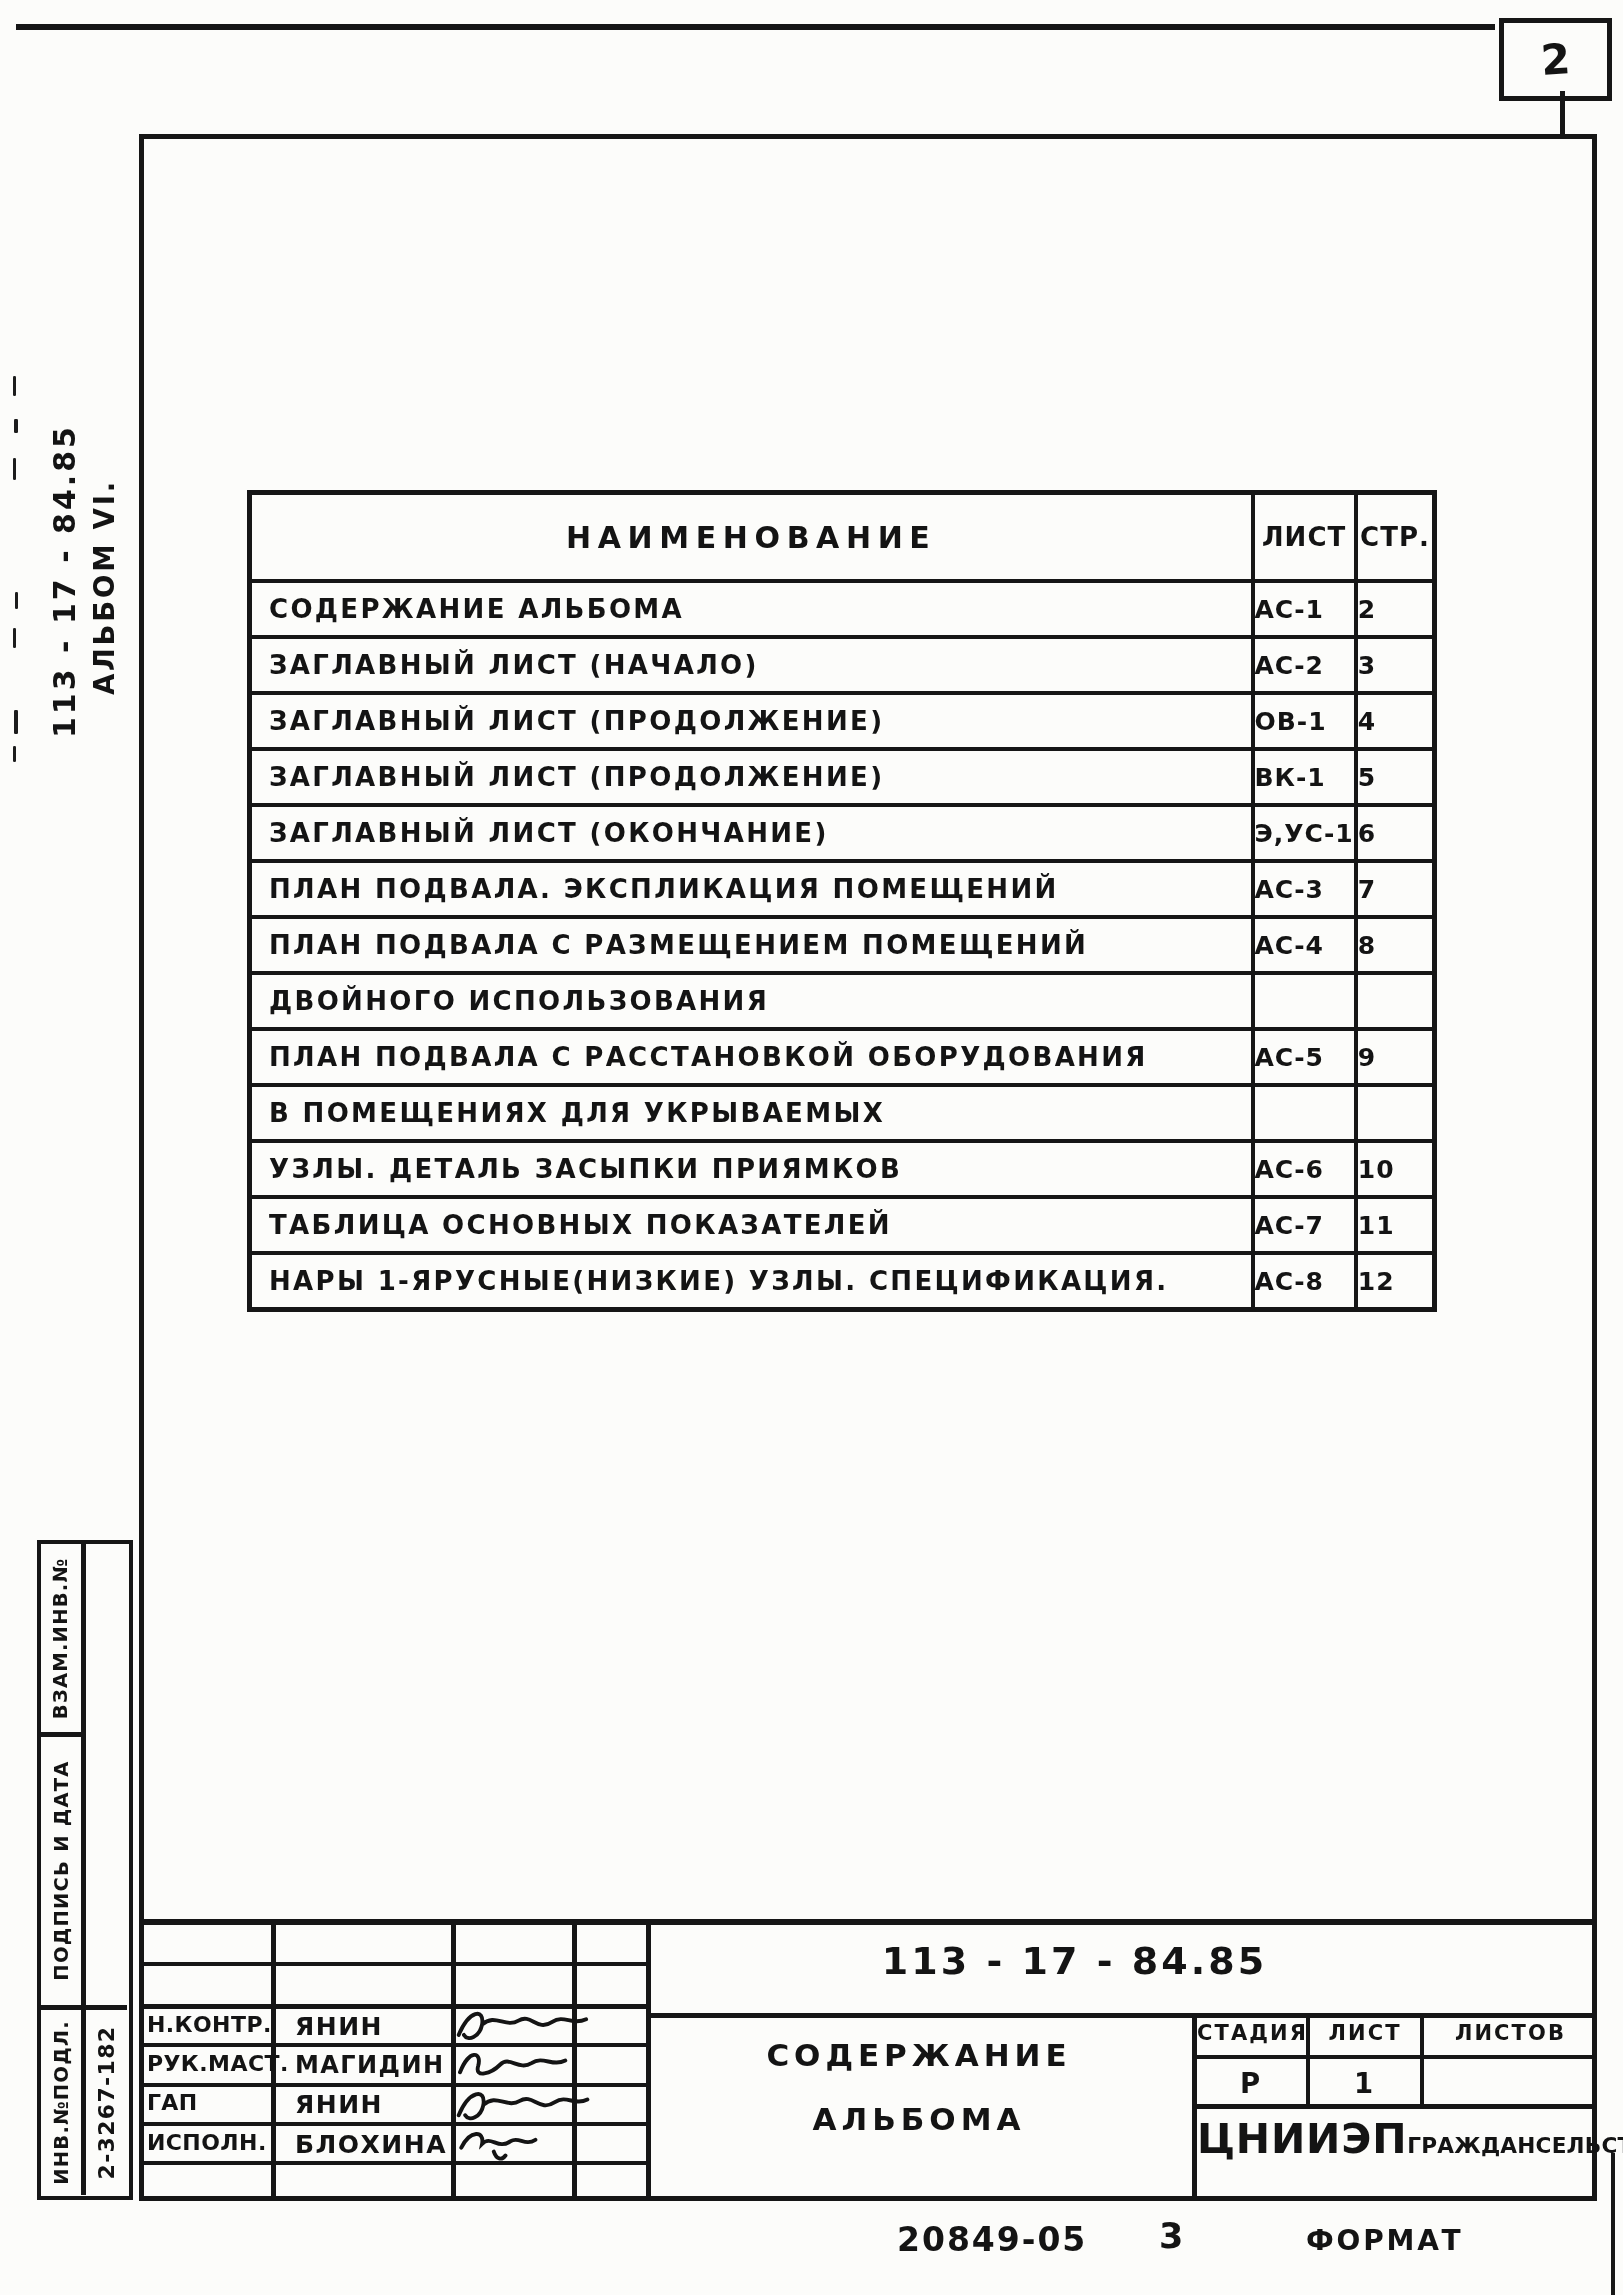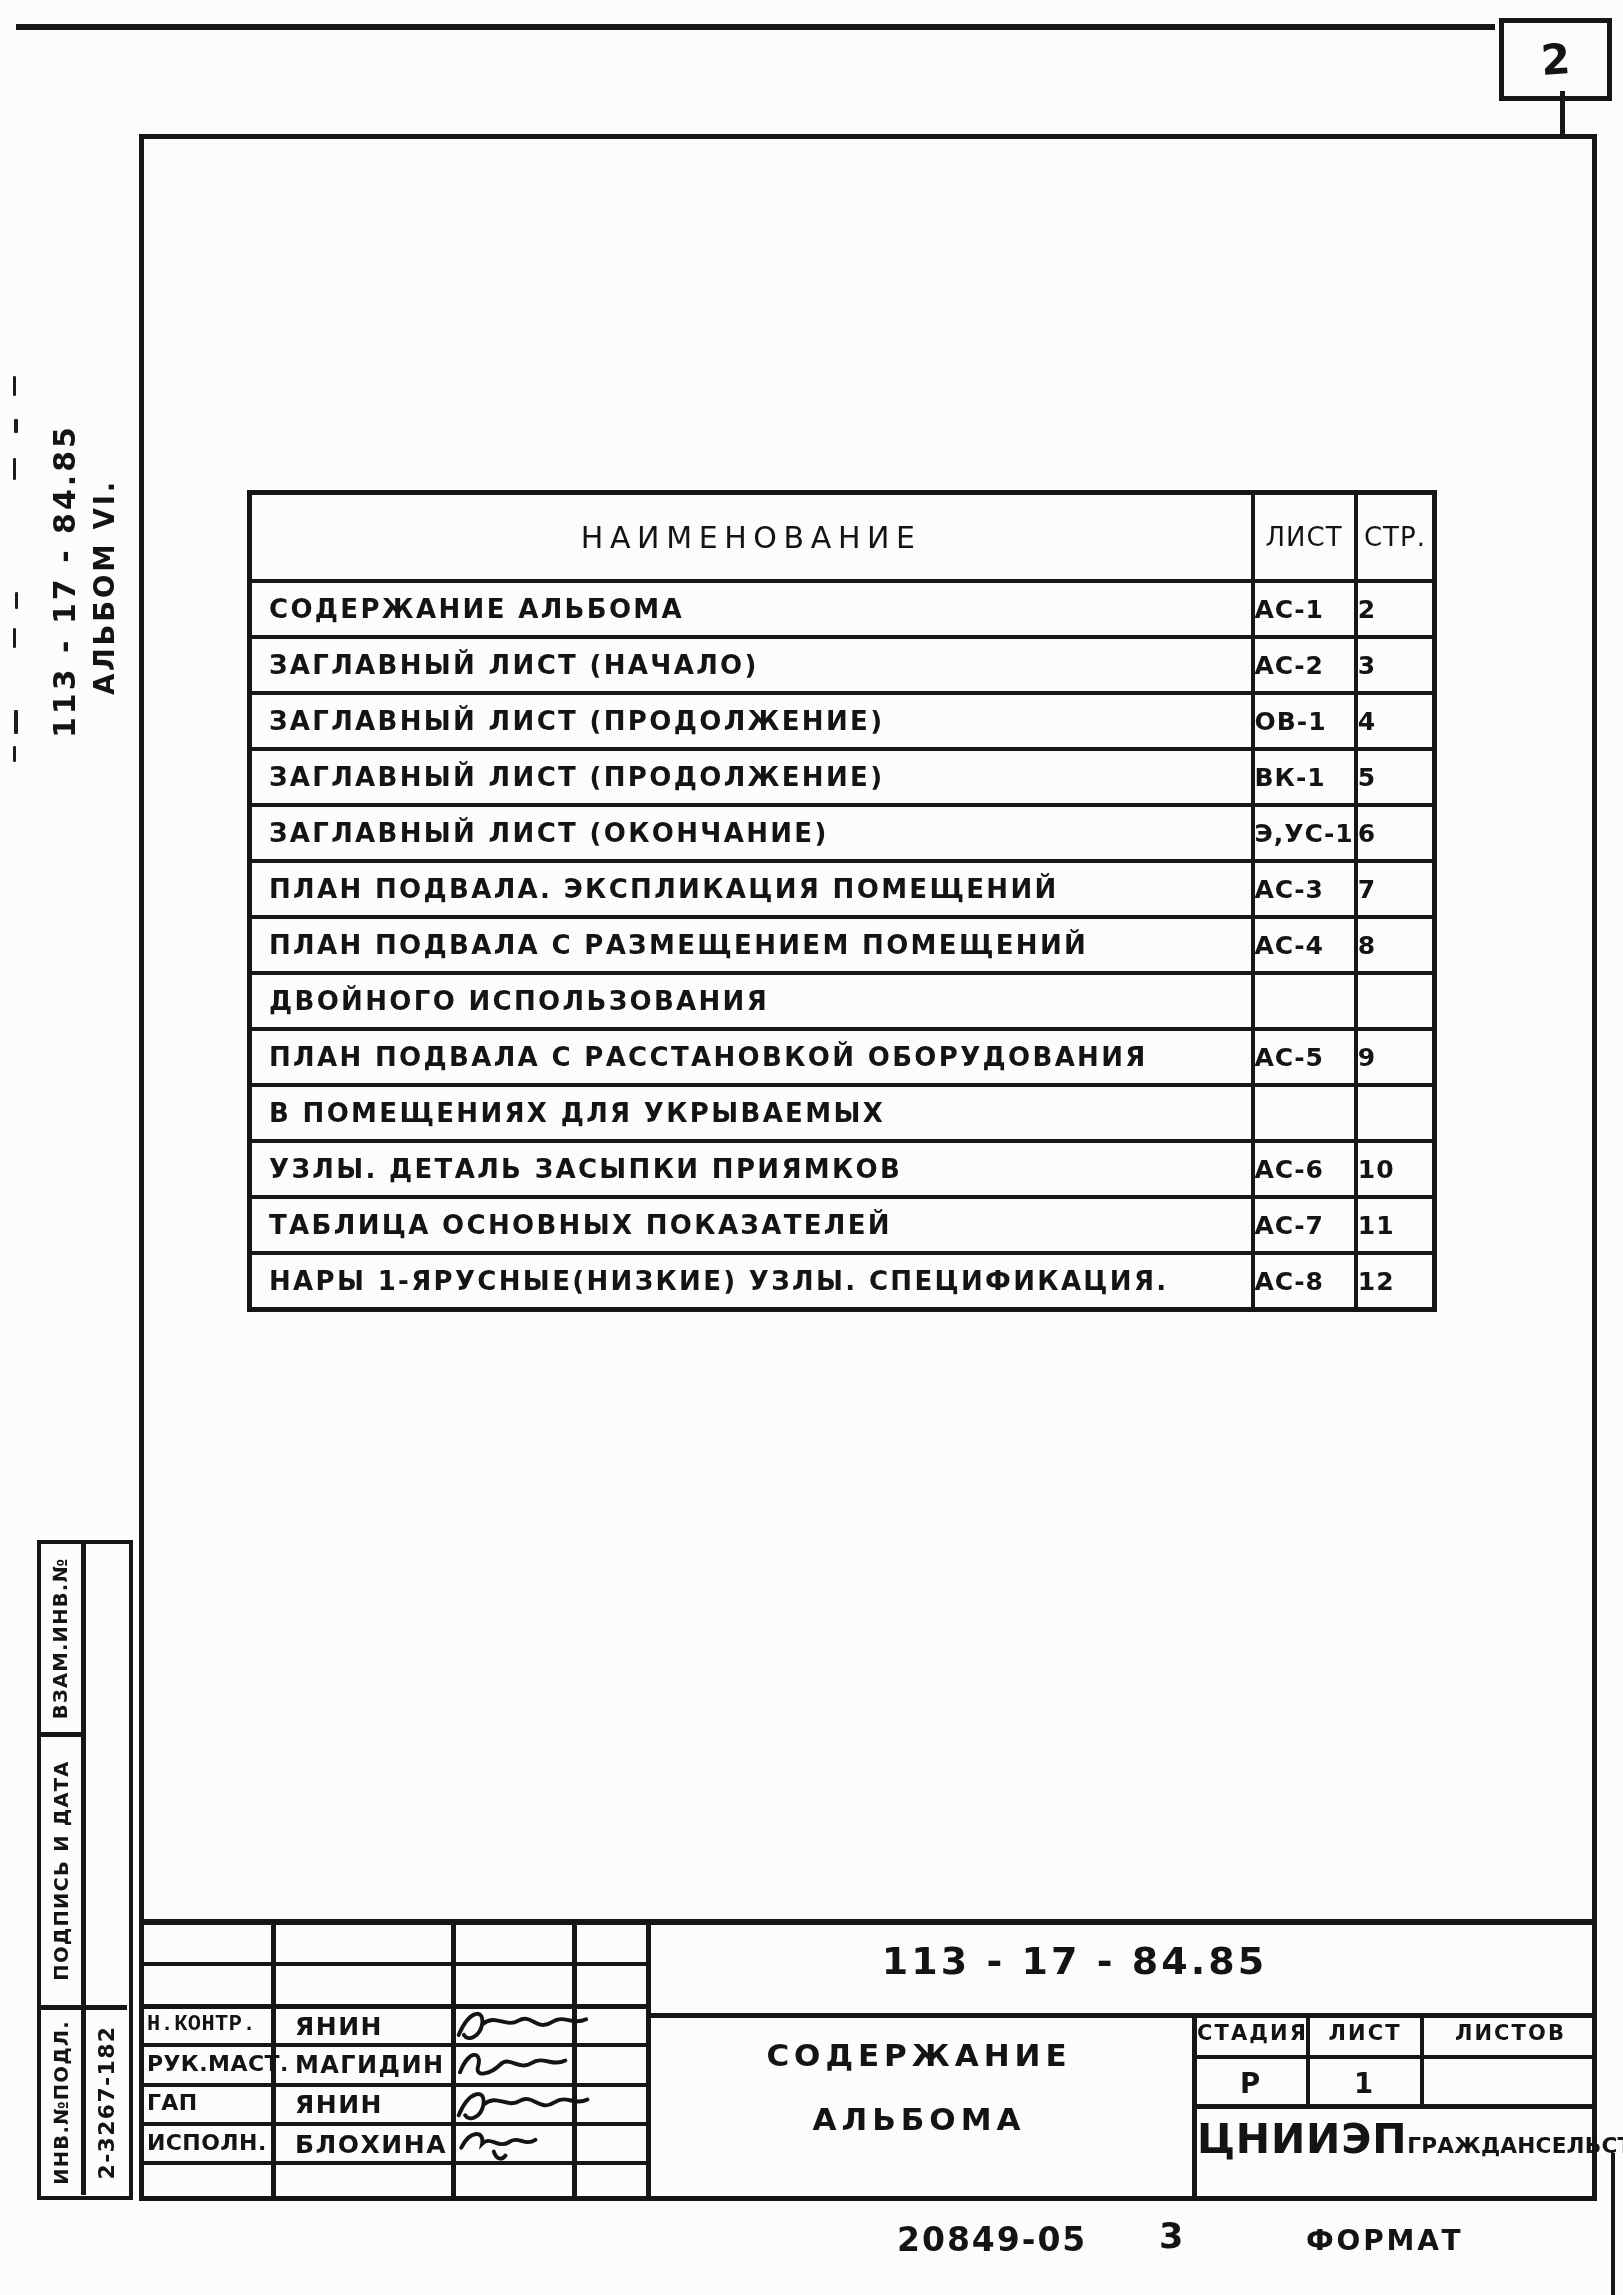--- a/index.html
+++ b/index.html
@@ -23,21 +23,21 @@
   .v-code{left:47px;top:738px;font-size:30px;}
   .v-album{left:88px;top:695px;font-size:27.5px;}
   .frag{position:absolute;background:#1c1c1c;width:3.3px;border-radius:1.3px;}
   
   table.ct{position:absolute;left:247px;top:490px;border-collapse:collapse;table-layout:fixed;}
   table.ct td,table.ct th{border:4.6px solid #161616;padding:0;vertical-align:middle;}
   table.ct{border:5.9px solid #161616;}
   .ct .c-name{width:1003px;}
   .ct .c-sheet{width:92px;}
   .ct .c-page{width:79px;}
-  .ct thead th{height:84px;font-size:30px;letter-spacing:0.22em;font-weight:normal;}
+  .ct thead th{height:84px;font-size:30px;letter-spacing:0.22em;font-weight:bold;}
   .ct tbody td{height:52px;font-size:26px;font-weight:bold;}
   .ct td.name{text-align:left;padding-left:17px;letter-spacing:0.09em;}
   .ct td.val{text-align:left;letter-spacing:0.04em;font-size:25px;}
   
   .strip{left:37px;top:1540px;width:96px;height:660px;border:4.6px solid #161616;box-sizing:border-box;}
   .strip .cell{position:absolute;display:flex;align-items:center;justify-content:center;box-sizing:border-box;}
   .strip .rot{transform:rotate(-90deg);white-space:nowrap;font-size:19.6px;font-weight:bold;letter-spacing:0.06em;}
   
   .tb{left:139px;top:1919px;width:1458px;height:281px;}
   .tb .txt{position:absolute;white-space:nowrap;}
@@ -217,21 +217,21 @@
     <div class="txt hw" style="left:1058px;top:148px;width:109px;text-align:center;font-size:27.5px;">Р</div>
     <div class="txt hw" style="left:1171px;top:148px;width:110px;text-align:center;font-size:27.5px;">1</div>
     <div class="txt hw" style="left:1285px;top:148px;width:173px;text-align:center;font-size:27.5px;"></div>
 
     <div class="txt" style="left:1058px;top:196px;width:399px;text-align:center;">
       <span class="hw" style="font-size:41px;letter-spacing:0.02em;">ЦНИИЭП</span><span class="hw caps" style="font-size:21.6px;letter-spacing:0.01em;">граждансельстрой</span>
     </div>
 
     <div id="sig-rows">
     <div>
-      <div class="txt hw caps" style="left: 7.9px; width: 122px; font-size: 22px; letter-spacing: 0.02em; top: 93px; font-family: Liberation Mono, monospace;">Н.контр.</div>
+      <div class="txt hw caps" style="left: 7.9px; width: 122px; font-size: 22px; letter-spacing: 0.02em; top: 93px;">Н.контр.</div>
       <div class="txt hw caps" style="left: 156px; width: 154px; font-size: 25px; letter-spacing: 0.06em; top: 93px;">Янин</div>
       <svg class="sig" width="196" height="39" viewBox="0 0 300 60" style="left: 314px; top: 86px;">
             <path d="M8 46 C24 8 48 4 44 30 C40 50 22 56 16 46 M44 30 C64 12 80 36 100 24 C120 12 128 42 152 26 C170 14 182 32 204 22"></path>
           </svg>
     </div>
 
     <div>
       <div class="txt hw caps" style="left: 7.9px; width: 122px; font-size: 22px; letter-spacing: 0.02em; top: 132px;">Рук.маст.</div>
       <div class="txt hw caps" style="left: 156px; width: 154px; font-size: 24px; letter-spacing: 0.06em; top: 132px;">Магидин</div>
       <svg class="sig" width="196" height="39" viewBox="0 0 300 60" style="left: 314px; top: 126px;">

